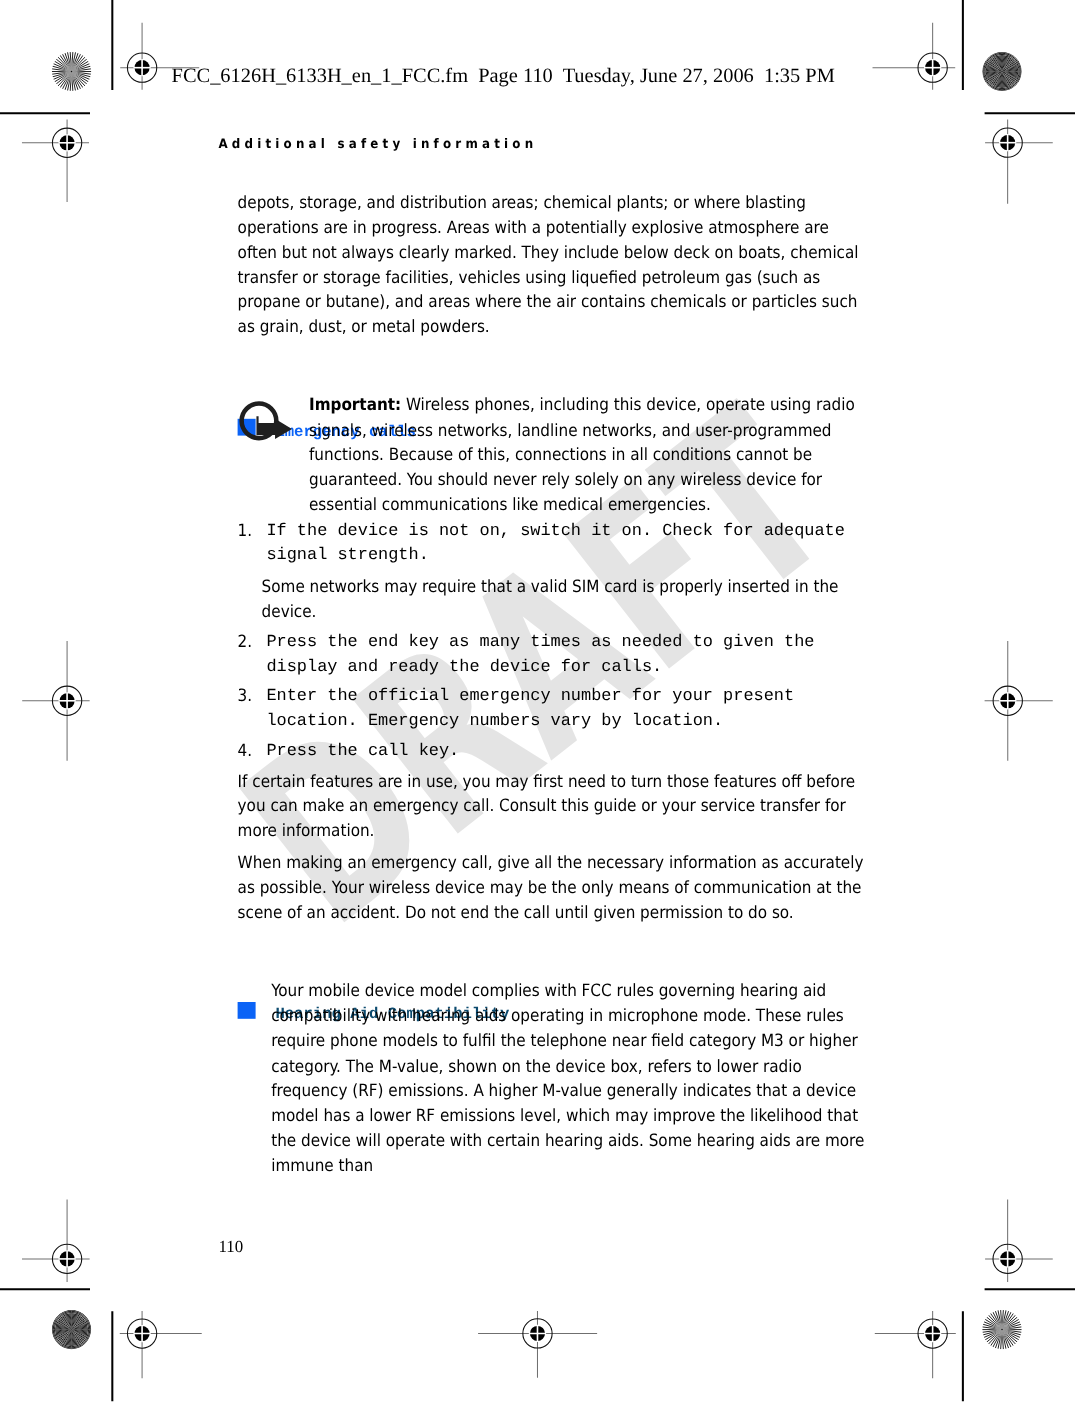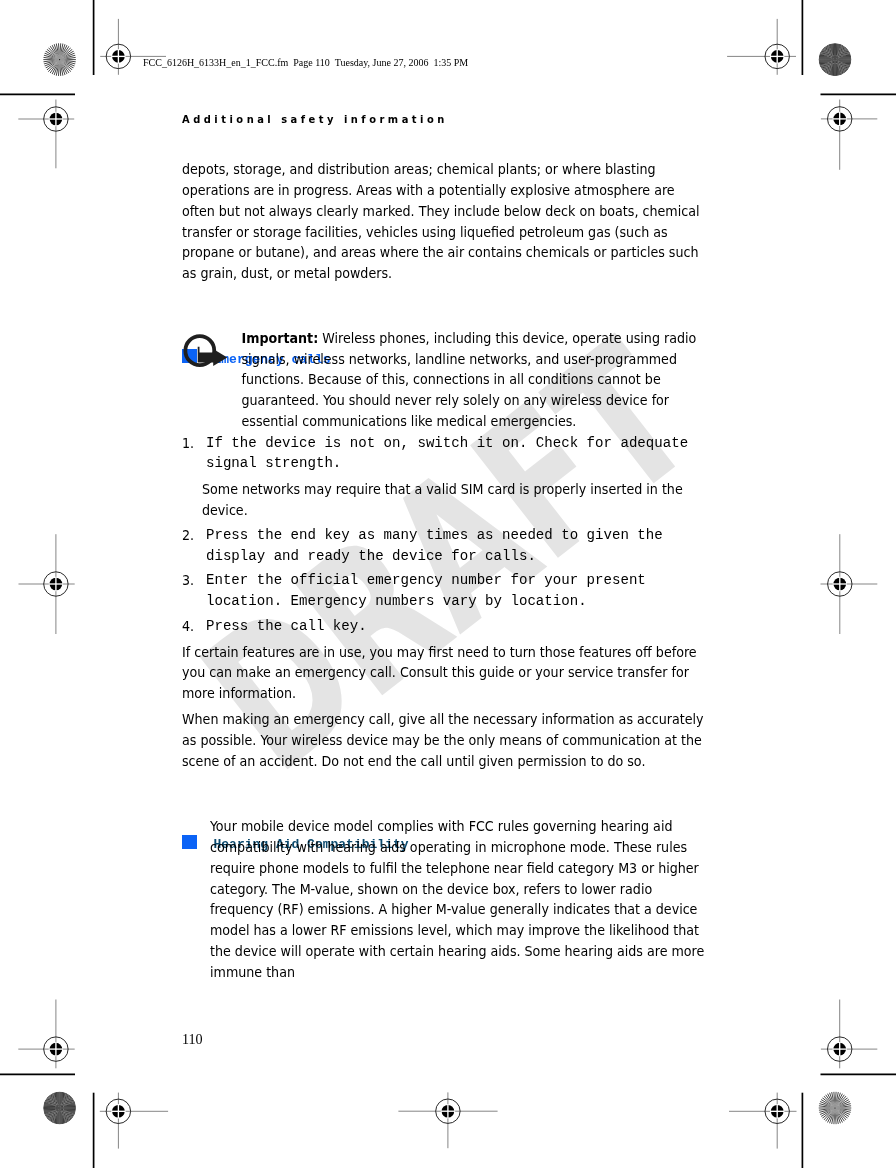--- a/index.html
+++ b/index.html
@@ -7,34 +7,34 @@
   body{width:896px;height:1168px;overflow:hidden;
        font-family:"DejaVu Sans",sans-serif;
        -webkit-font-smoothing:antialiased;}
   .page{position:relative;width:896px;height:1168px;background:#fff;overflow:hidden;}
 
   
   .marks{position:absolute;left:0;top:0;width:896px;height:1168px;}
 
   
   .slug{position:absolute;left:143px;top:54px;
-        font-family:"Liberation Serif",serif;font-size:10px;line-height:17px;
+        font-family:"Liberation Serif",serif;font-size:17px;line-height:17px;
         color:#000;white-space:pre;}
 
   
   .watermark{position:absolute;left:0;top:0;width:896px;height:1168px;overflow:hidden;}
   .watermark span{position:absolute;left:165px;top:634px;
         font-family:"DejaVu Sans",sans-serif;font-stretch:condensed;
         font-size:196px;font-weight:bold;color:#e4e4e4;
         transform:rotate(-38deg) scale(0.82,1);transform-origin:0 0;white-space:nowrap;}
   .runhead{position:absolute;left:182px;top:113px;
         font-family:"DejaVu Sans",sans-serif;font-stretch:condensed;
         font-size:11px;font-weight:bold;letter-spacing:3.5px;white-space:nowrap;}
 
-  .body{position:absolute;left:182px;top:159.0px;width:523px;
+  .body{position:absolute;left:198px;top:159.0px;width:523px;
         font-family:"DejaVu Sans",sans-serif;font-stretch:condensed;
         font-size:14.1px;line-height:20.85px;color:#000;}
   .body p{margin:0;}
   .body p + p{margin-top:4.8px;}
 
   h2.sec{display:flex;align-items:baseline;margin:21.8px 0 0 0;font-weight:normal;
         height:20.85px;}
   .sqr{display:inline-block;width:15.3px;height:14.2px;margin-right:0;flex:0 0 auto;
         position:relative;top:0.6px;}
   .sectitle{font-family:Liberation Mono, monospace;font-stretch:condensed;

